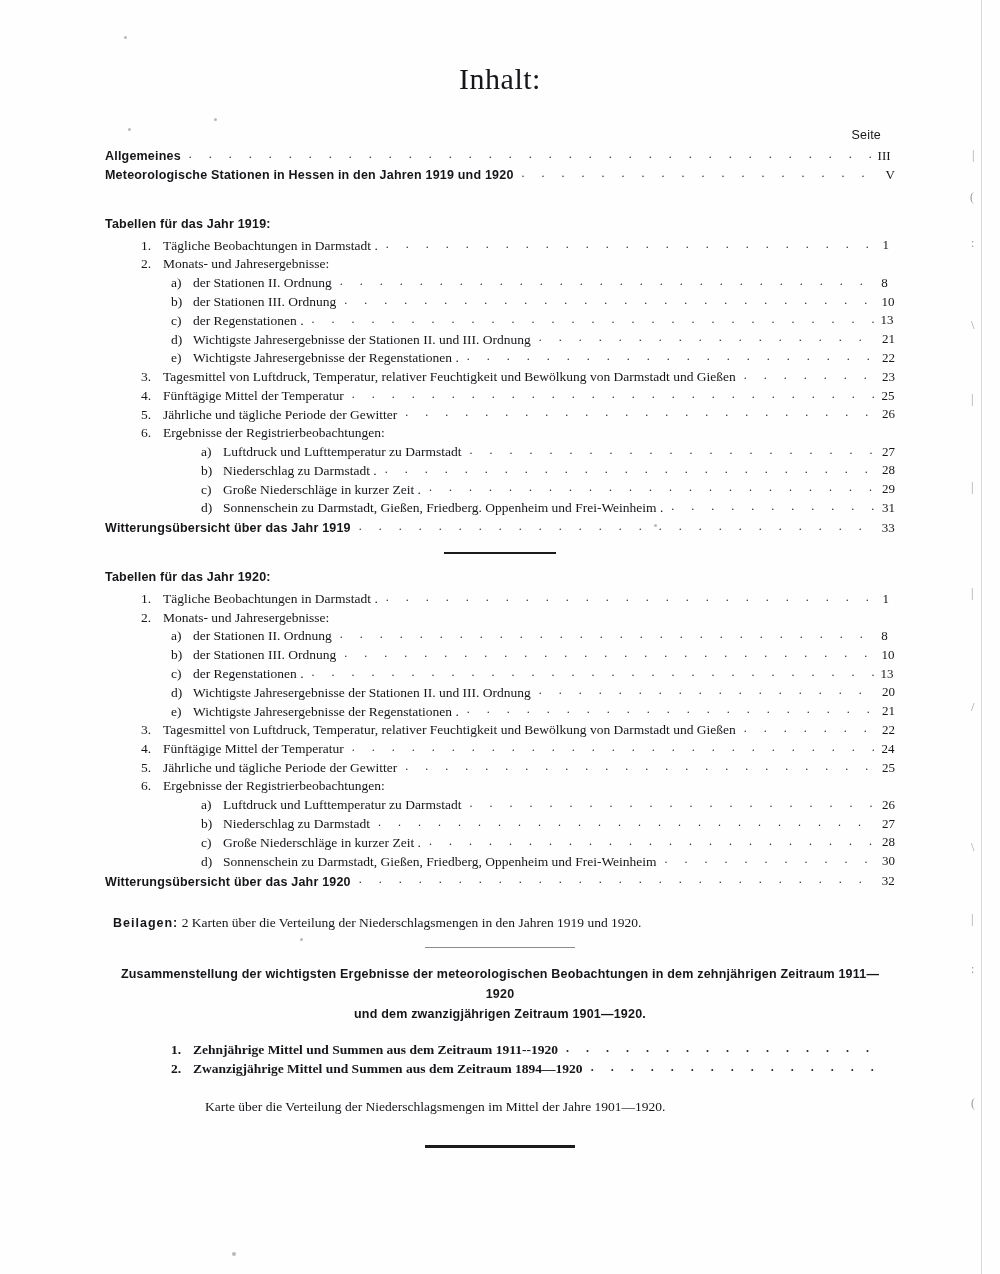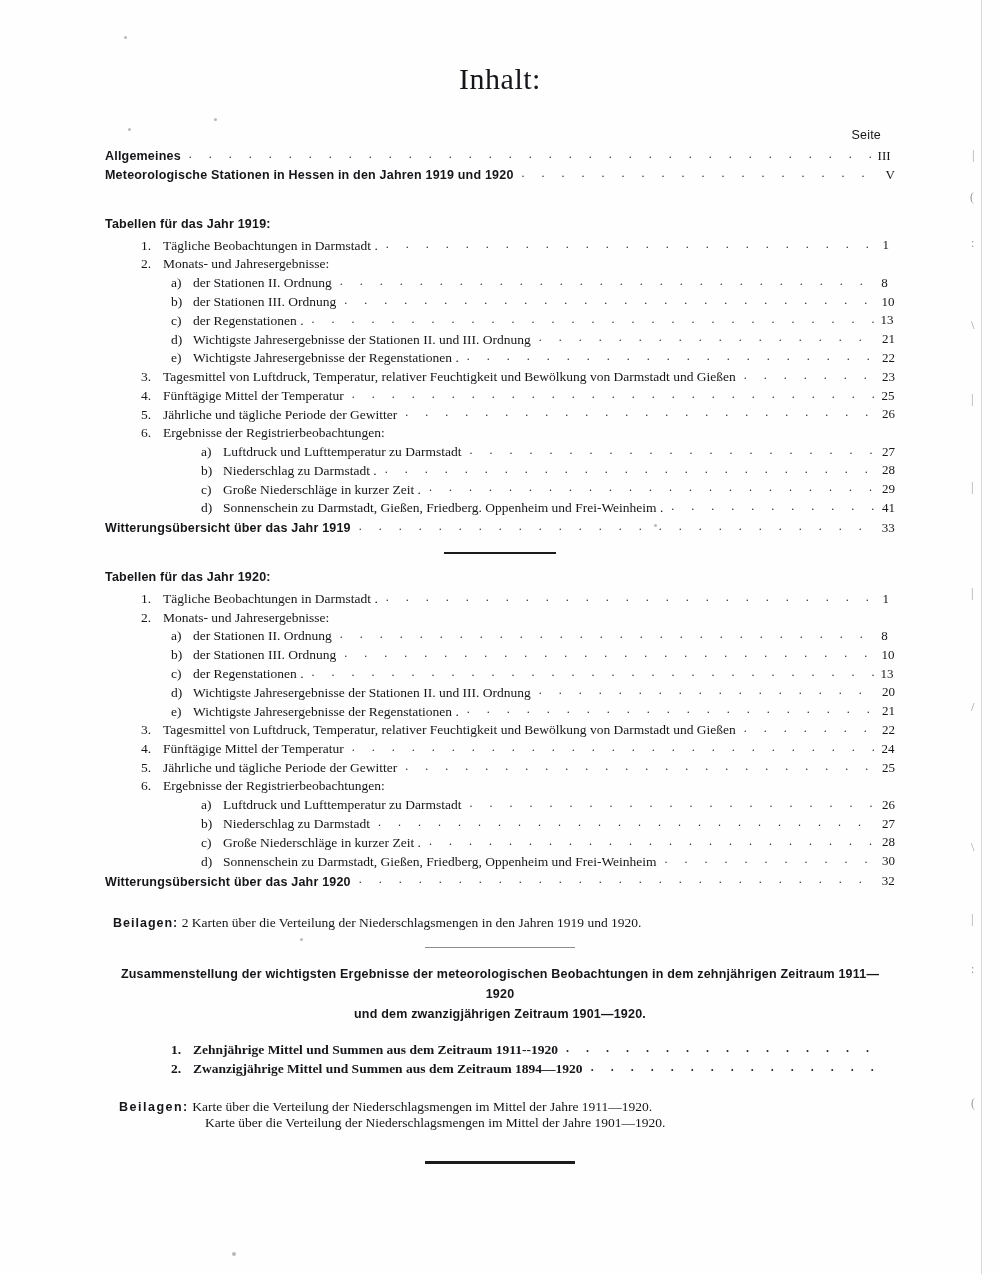--- a/index.html
+++ b/index.html
@@ -277,21 +277,21 @@
         <span class="pg">28</span>
       </div>
       <div class="row indent3">
         <span class="lbl"><span class="alpha">c)</span><span>Große Niederschläge in kurzer Zeit .</span></span>
         <span class="leader">. . . . . . . . . . . . . . . . . . . . . . . . . . . . . . . . . . . . . . . . . . . . . . . . . . . . . . . . . . . . . . . . . . .</span>
         <span class="pg">29</span>
       </div>
       <div class="row indent3">
         <span class="lbl"><span class="alpha">d)</span><span>Sonnenschein zu Darmstadt, Gießen, Friedberg. Oppenheim und Frei-Weinheim .</span></span>
         <span class="leader">. . . . . . . . . . . . . . . . . . . . . . . . . . . . . . . . . . . . . . . . . . . . . . . . . . . . . . . . . . . . . . . . . . .</span>
-        <span class="pg">41</span>
+        <span class="pg">31</span>
       </div>
 
       <div class="row" style="margin-top:4px;">
         <span class="lbl bold-sans">Witterungsübersicht über das Jahr 1919</span>
         <span class="leader">. . . . . . . . . . . . . . . . . . . . . . . . . . . . . . . . . . . . . . . . . . . . . . . . . . . . . . . . . . . . . . . . . . .</span>
         <span class="pg">33</span>
       </div>
     </div>
 
     <div class="rule"></div>
@@ -400,24 +400,20 @@
         <span class="pg"></span>
       </div>
       <div class="row">
         <span class="lbl"><span class="num">2.</span><span>Zwanzigjährige Mittel und Summen aus dem Zeitraum 1894—1920</span></span>
         <span class="leader">. . . . . . . . . . . . . . . . . . . . . . . . . . . . . . . . . . . . . . . . . . . . . . . . . . . . . . . . . . . . . . . . . . .</span>
         <span class="pg"></span>
       </div>
     </div>
 
     <div class="beilagen2">
-      <div>
-        <span class="bl">Beilagen:</span>
-        <span>Karte über die Verteilung der Niederschlagsmengen im Mittel der Jahre 1911—1920.</span>
-      </div>
       <div class="l2">Karte über die Verteilung der Niederschlagsmengen im Mittel der Jahre 1901—1920.</div>
     </div>
 
     <div class="rule wide"></div>
   </div>
 
   <div class="margin-marks">
     <span style="top:148px;left:4px;">|</span>
     <span style="top:190px;left:2px;">(</span>
     <span style="top:236px;left:3px;">:</span>

